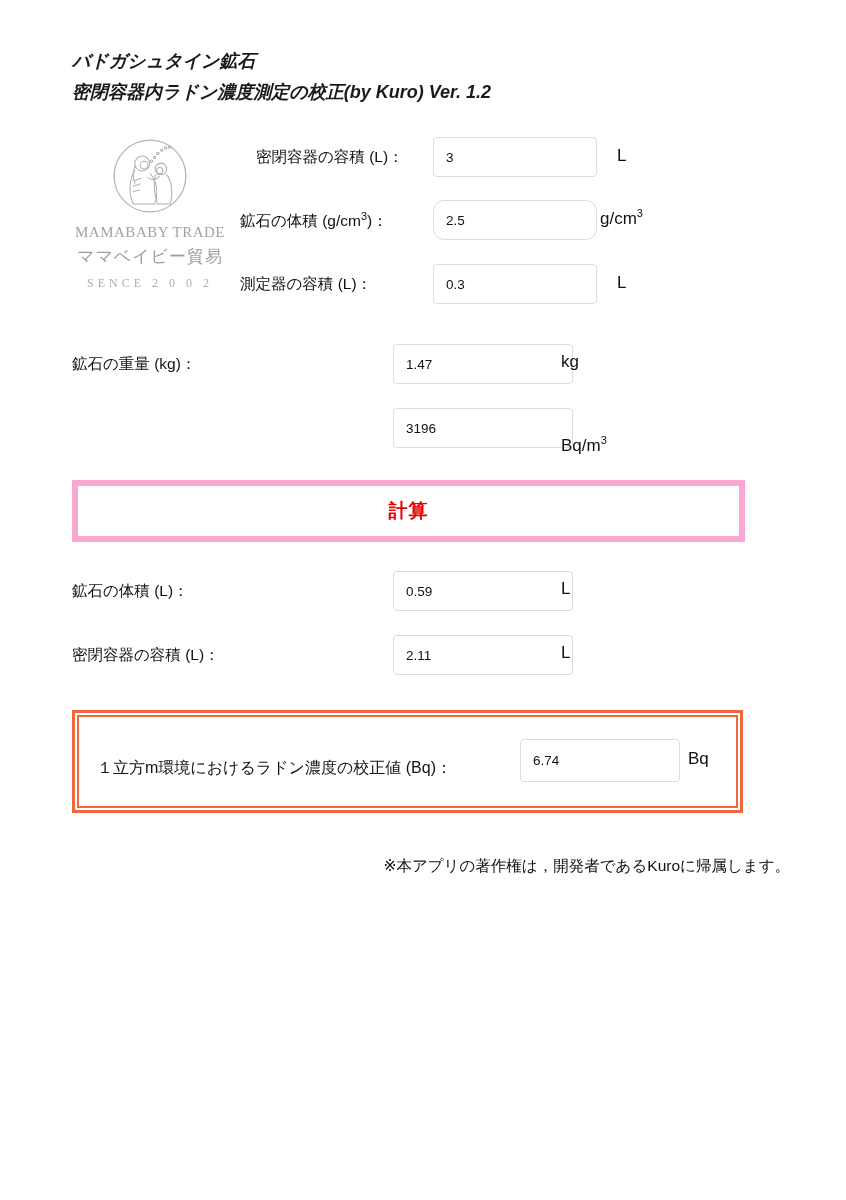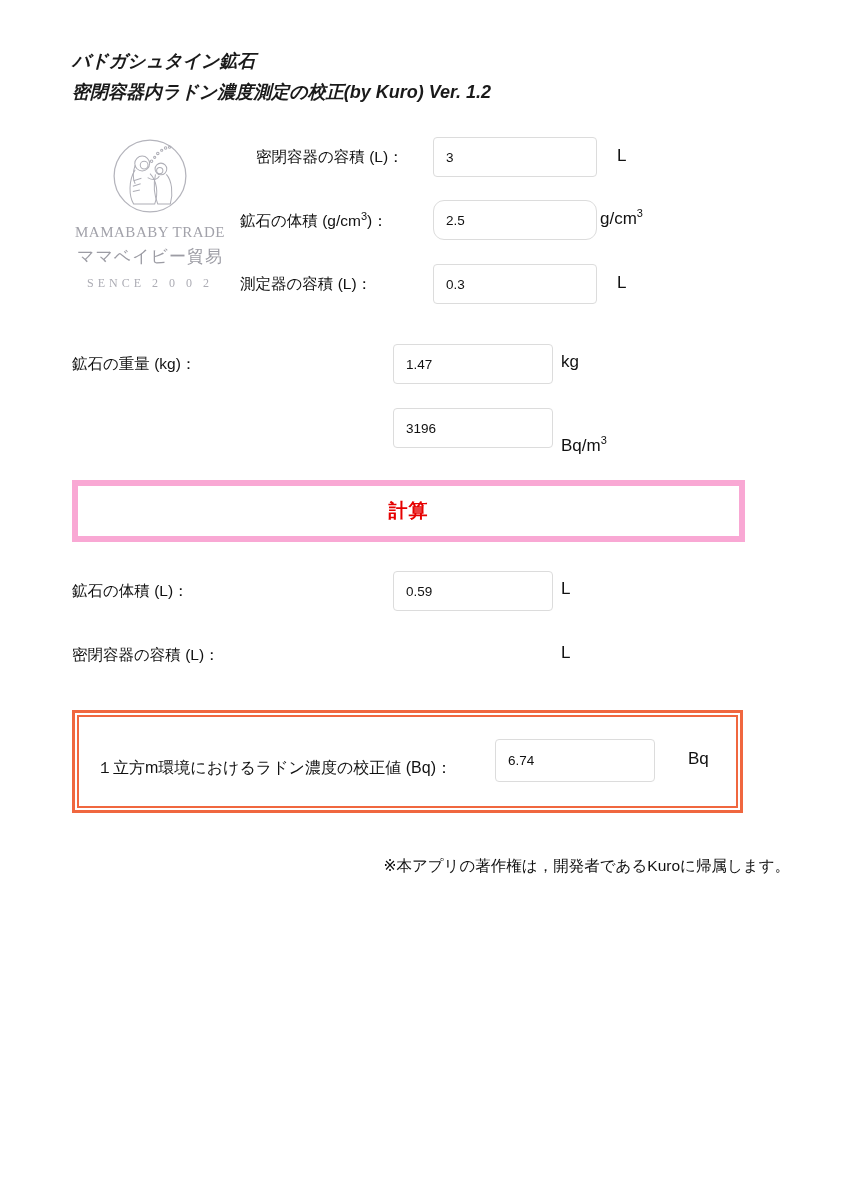--- a/index.html
+++ b/index.html
@@ -13,21 +13,21 @@
   
   .logo { position:absolute; left:75px; top:136px; width:150px; text-align:center; color:#a2a2aa; }
   .logo-circle { display:block; margin:0 auto; }
   .logo-en { font-family:"Liberation Serif","DejaVu Serif",serif; font-size:15px; letter-spacing:0.5px; color:#a2a2aa; margin-top:8px; white-space:nowrap; }
   .logo-jp { font-size:17px; letter-spacing:1px; color:#9c9ca4; margin-top:4px; white-space:nowrap; }
   .logo-since { font-family:"Liberation Serif","DejaVu Serif",serif; font-size:12px; letter-spacing:4px; color:#acacb4; margin-top:8px; white-space:nowrap; }
 
   
   .flabel { position:absolute; font-size:15.5px; color:#111; white-space:nowrap; }
   .flabel sup, .funit sup { font-size:11px; }
-  .finput { position:absolute; width:160px; height:40px; border:1px solid #dcdcdc; border-radius:4px; background:#fff;
+  .finput { position:absolute; width:180px; height:40px; border:1px solid #dcdcdc; border-radius:4px; background:#fff;
             padding:0 12px; font-size:13.5px; color:#111; font-family:"Liberation Sans","DejaVu Sans",sans-serif; outline:none; }
   .funit { position:absolute; font-size:17px; color:#111; white-space:nowrap; }
 
   
   .r1-label { left:256px; top:147px; } .r1-input { left:433px; top:137px; width:164px; } .r1-unit { left:617px; top:146px; }
   .r2-label { left:240px; top:210px; } .r2-input { left:433px; top:200px; width:164px;border-radius:11px; } .r2-unit { left:600px; top:207px; }
   .r3-label { left:240px; top:274px; } .r3-input { left:433px; top:264px; width:164px; } .r3-unit { left:617px; top:273px; }
 
   
   .r4-label { left:72px;  top:354px; } .r4-input { left:393px; top:344px; } .r4-unit { left:561px; top:352px; }
@@ -39,21 +39,21 @@
               font-family:"Liberation Sans","DejaVu Sans",sans-serif; cursor:pointer; }
 
   
   .r6-label { left:72px; top:581px; } .r6-input { left:393px; top:571px; } .r6-unit { left:561px; top:579px; }
   .r7-label { left:72px; top:645px; } .r7-input { left:393px; top:635px; } .r7-unit { left:561px; top:643px; }
 
   
   .highlight-outer { position:absolute; left:72px; top:710px; width:671px; height:103px; border:3px solid #f0673f; }
   .highlight-inner { position:absolute; inset:2px; border:2px solid #f0673f; }
   .hl-label { position:absolute; left:18px; top:41px; font-size:16px; color:#111; white-space:nowrap; }
-  .hl-input { position:absolute; left:416px; top:22px; width:160px; height:43px; border:1px solid #dcdcdc; border-radius:4px;
+  .hl-input { position:absolute; left:441px; top:22px; width:160px; height:43px; border:1px solid #dcdcdc; border-radius:4px;
               padding:0 12px; font-size:13.5px; color:#111; background:#fff; outline:none;
               font-family:"Liberation Sans","DejaVu Sans",sans-serif; }
   .hl-unit { position:absolute; left:609px; top:32px; font-size:17px; color:#111; }
 
   
   .footer { position:absolute; left:0; top:856px; width:790px; text-align:right; font-size:15.5px; color:#111; }
 </style>
 </head>
 <body>
 
@@ -111,20 +111,21 @@
   <input class="finput r5-input" value="3196" style="">
   <span class="funit r5-unit"><span>Bq/m</span><sup>3</sup></span>
 
   <button class="calc-btn">計算</button>
 
   <span class="flabel r6-label">鉱石の体積 (L)：</span>
   <input class="finput r6-input" value="0.59" style="">
   <span class="funit r6-unit">L</span>
 
   <span class="flabel r7-label">密閉容器の容積 (L)：</span>
+  <input class="finput r7-input" value="2.11" style="">
   <span class="funit r7-unit">L</span>
 
   <div class="highlight-outer">
     <div class="highlight-inner">
       <span class="hl-label">１立方m環境におけるラドン濃度の校正値 (Bq)：</span>
       <input class="hl-input" value="6.74" style="">
       <span class="hl-unit">Bq</span>
     </div>
   </div>
 

